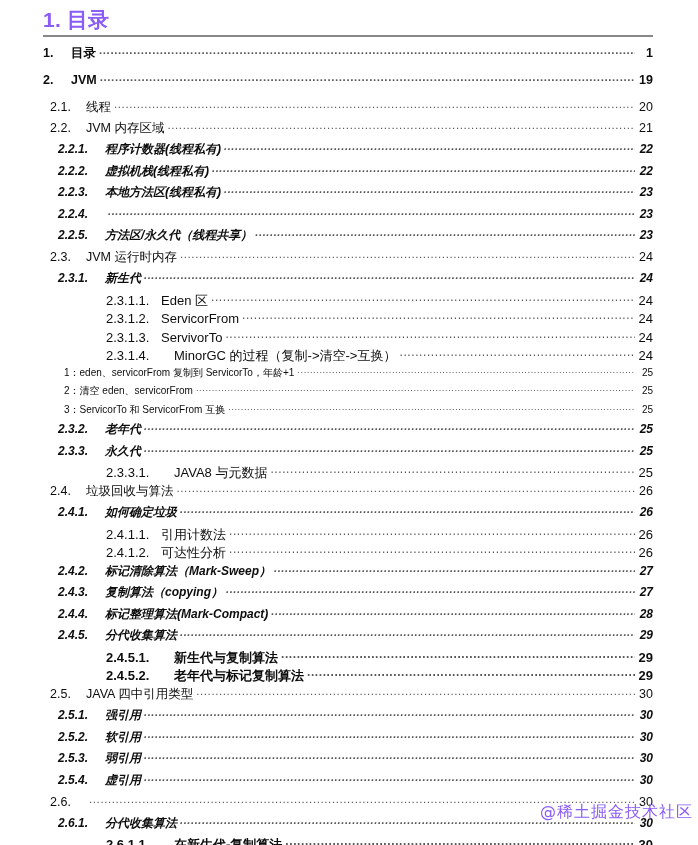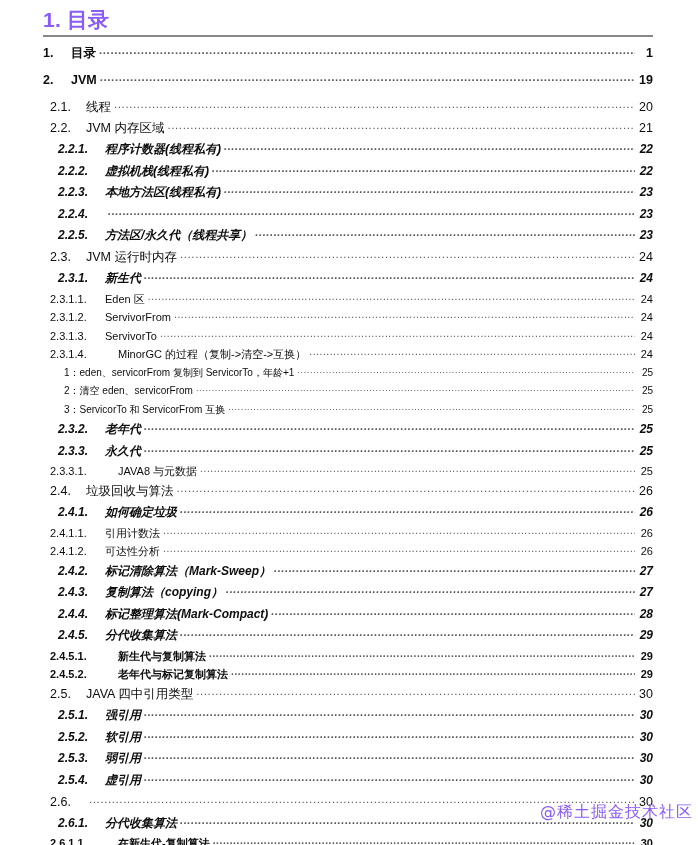--- a/index.html
+++ b/index.html
@@ -115,24 +115,24 @@
   .lv3 {
     font-size: 12px;
     font-weight: bold;
     font-style: italic;
     height: 21.5px;
     padding-left: 58px;
   }
   .lv3 .idx { width: 47px; }
 
   .lv4 {
-    font-size: 11px;
+    font-size: 13px;
     font-weight: normal;
     height: 18.5px;
-    padding-left: 50px;
+    padding-left: 106px;
   }
   .lv4 .idx { width: 55px; }
 
   .lv4.wide .idx { width: 68px; }
   .lv4.bold { font-weight: bold; }
 
   .lv5 {
     font-size: 10px;
     font-weight: normal;
     height: 18.5px;
@@ -230,21 +230,21 @@
         <span class="pg">24</span>
       </div>
       <div class="toc-row lv4">
         <span class="idx">2.3.1.1.</span>
         <span class="label">Eden 区</span>
         <span class="leader"></span>
         <span class="pg">24</span>
       </div>
       <div class="toc-row lv4">
         <span class="idx">2.3.1.2.</span>
-        <span class="label">ServivorFrom</span>
+        <span class="label">ServicorFrom</span>
         <span class="leader"></span>
         <span class="pg">24</span>
       </div>
       <div class="toc-row lv4">
         <span class="idx">2.3.1.3.</span>
         <span class="label">ServivorTo</span>
         <span class="leader"></span>
         <span class="pg">24</span>
       </div>
       <div class="toc-row lv4 wide">

